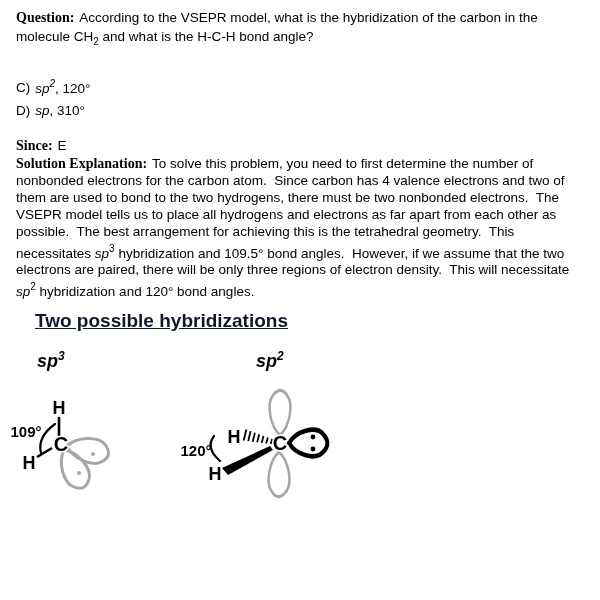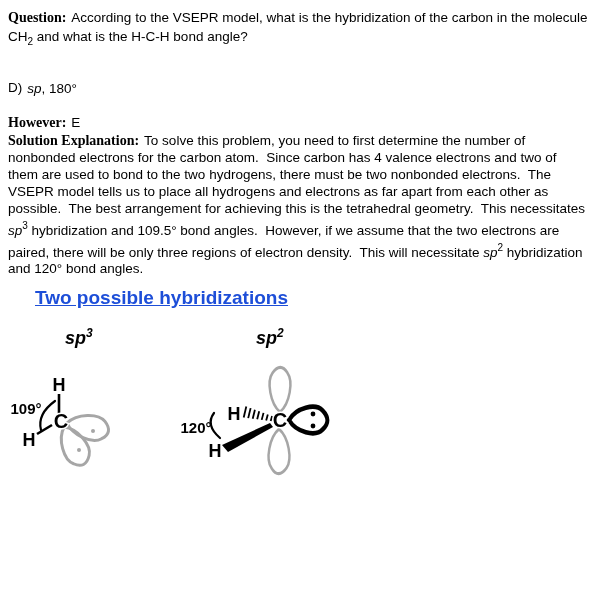--- a/index.html
+++ b/index.html
@@ -8,21 +8,21 @@
     background: #ffffff;
   }
   body {
     width: 600px;
     height: 600px;
     overflow: hidden;
     font-family: "Liberation Sans", sans-serif;
     color: #000000;
     position: relative;
   }
-  .text-block { padding: 0 10px 0 8px; }
+  .text-block { padding: 0 10px 0 16px; }
 
   .serif-label {
     font-family: "Liberation Serif", serif;
     font-weight: bold;
     font-size: 14px;
     margin-right: 5px;
   }
   p { margin: 0; }
 
   .question-p {
@@ -54,38 +54,38 @@
   }
   .solution-p i sup, .solution-p sup { font-size: 10px; }
   .sp-italic { font-style: italic; }
 
   .fig-title {
     margin-top: 9px;
     padding-left: 35px;
     font-size: 19px;
     font-weight: bold;
     line-height: 24px;
-    color: #1d4ed8;
+    color: #0f172a;
     text-decoration: underline;
   }
 
   .figure-section {
     position: relative;
     height: 190px;
     width: 600px;
   }
   .fig-label {
     position: absolute;
     top: 16px;
     font-weight: bold;
     font-style: italic;
     font-size: 18px;
   }
   .fig-label sup { font-size: 12px; font-style: italic; }
-  .fig-label-sp3 { left: 65px; }
+  .fig-label-sp3 { left: 37px; }
   .fig-label-sp2 { left: 256px; }
 
   .fig-svg { position: absolute; top: 43px; }
   .svg-sp3 { left: 0; }
   .svg-sp2 { left: 175px; }
 
   svg text {
     font-family: "Liberation Sans", sans-serif;
     font-weight: bold;
     fill: #000000;
@@ -99,24 +99,25 @@
   .atom-h { font-size: 18px; }
   .angle-text { font-size: 15px; }
 </style>
 </head>
 <body>
 
 <div class="text-block">
   <p class="question-p"><b class="serif-label">Question:</b><span>According to the VSEPR model, what is the hybridization of the carbon in the molecule CH</span><sub>2</sub><span> and what is the H-C-H bond angle?</span></p>
 
   <div class="options">
-    <div class="opt"><span class="opt-letter">D)</span><i class="opt-sp">sp</i><sup></sup><span>, 180°</span></div>
+    <div class="opt"><span class="opt-letter">C)</span><i class="opt-sp">sp</i><sup>2</sup><span>, 120°</span></div>
+    <div class="opt"><span class="opt-letter">D)</span><i class="opt-sp">sp</i><sup></sup><span>, 310°</span></div>
   </div>
 
-  <p class="answer-p"><b class="serif-label">However:</b><span>E</span></p>
+  <p class="answer-p"><b class="serif-label">Since:</b><span>E</span></p>
 
   <p class="solution-p"><b class="serif-label">Solution Explanation:</b><span>To solve this problem, you need to first determine the number of nonbonded electrons for the carbon atom.  Since carbon has 4 valence electrons and two of them are used to bond to the two hydrogens, there must be two nonbonded electrons.  The VSEPR model tells us to place all hydrogens and electrons as far apart from each other as possible.  The best arrangement for achieving this is the tetrahedral geometry.  This necessitates </span><i class="sp-italic">sp</i><sup>3</sup><span> hybridization and 109.5° bond angles.  However, if we assume that the two electrons are paired, there will be only three regions of electron density.  This will necessitate </span><i class="sp-italic">sp</i><sup>2</sup><span> hybridization and 120° bond angles.</span></p>
 </div>
 
 <div class="fig-title">Two possible hybridizations</div>
 
 <div class="figure-section">
 
   <span class="fig-label fig-label-sp3"><span>sp</span><sup>3</sup></span>
 

